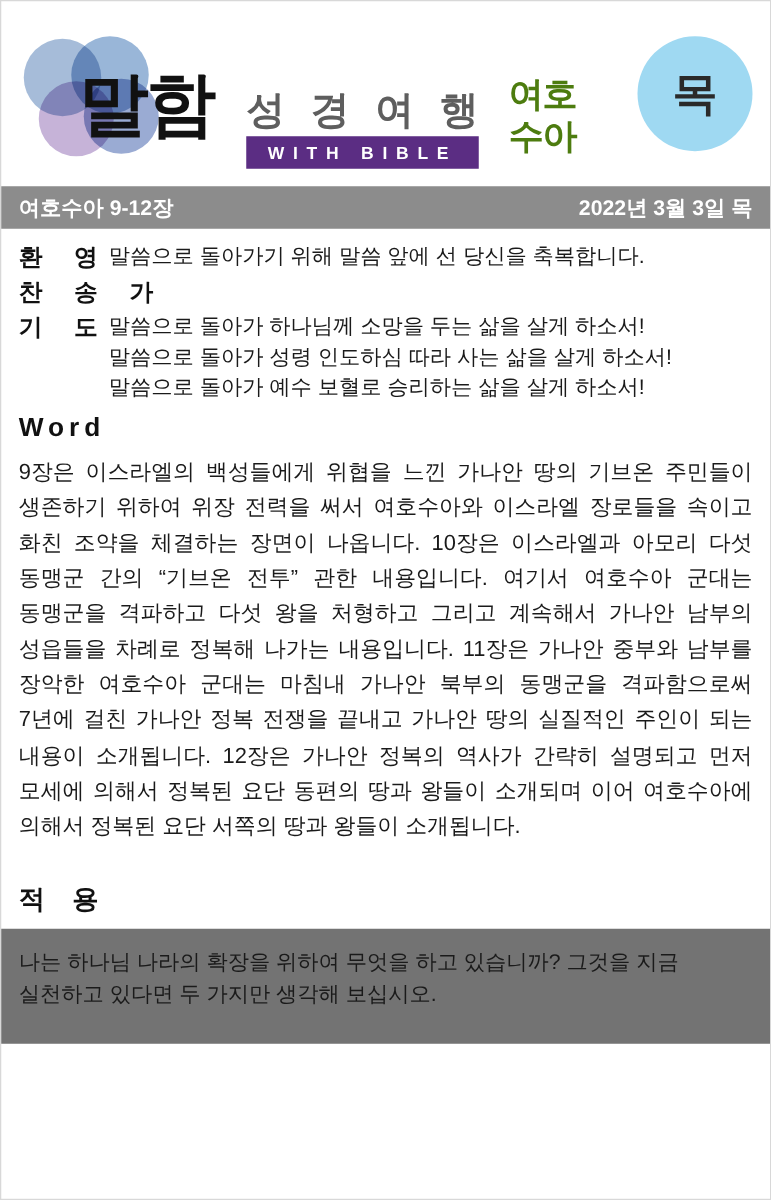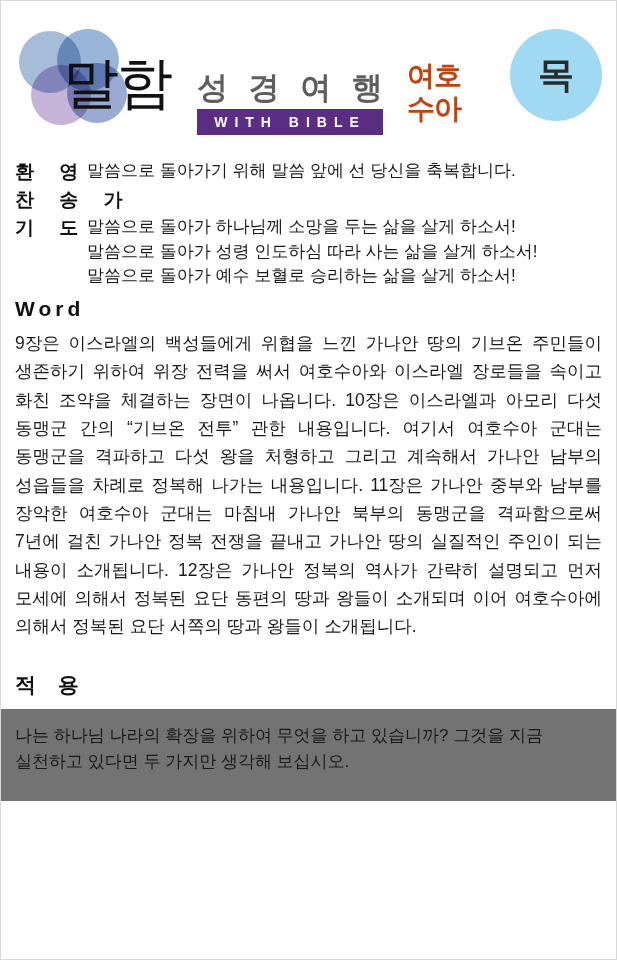--- a/index.html
+++ b/index.html
@@ -44,21 +44,21 @@
   .circ.c1 { left: 0px;  top: 2px;  width: 62px; height: 62px; background: #9fb7d6; opacity: .92; }
   .circ.c2 { left: 38px; top: 0px;  width: 62px; height: 62px; background: #7fa4cf; opacity: .80; }
   .circ.c3 { left: 12px; top: 36px; width: 60px; height: 60px; background: #b9a2d0; opacity: .82; }
   .circ.c4 { left: 48px; top: 34px; width: 60px; height: 60px; background: #6f87c0; opacity: .70; }
 
   .logo-main {
     position: absolute;
     left: 62px;
     top: 54px;
     font-size: 56px;
-    font-weight: normal;
+    font-weight: bold;
     letter-spacing: -2px;
     color: #111;
     line-height: 1;
     z-index: 3;
   }
   .logo-sub {
     position: absolute;
     left: 196px;
     top: 66px;
     font-size: 31px;
@@ -81,21 +81,21 @@
     line-height: 26px;
     font-weight: bold;
     z-index: 3;
   }
   .book-title {
     position: absolute;
     left: 406px;
     top: 58px;
     font-size: 28px;
     font-weight: bold;
-    color: #c2410c;
+    color: #4d7c0f;
     line-height: 1.18;
     letter-spacing: -1px;
     text-align: left;
     z-index: 3;
   }
   .day-badge {
     position: absolute;
     right: 14px;
     top: 28px;
     width: 92px;
@@ -208,20 +208,24 @@
     <div class="withbible">WITH BIBLE</div>
 
     <div class="book-title">
       <div>여호</div>
       <div>수아</div>
     </div>
 
     <div class="day-badge">목</div>
   </div>
 
+  <div class="refbar">
+    <span>여호수아 9-12장</span>
+    <span>2022년 3월 3일 목</span>
+  </div>
 
   <div class="liturgy">
 
     <div class="lrow">
       <div class="lbl">환    영</div>
       <div class="ltext">말씀으로 돌아가기 위해 말씀 앞에 선 당신을 축복합니다.</div>
     </div>
 
     <div class="lrow">
       <div class="lbl">찬 송 가</div>

